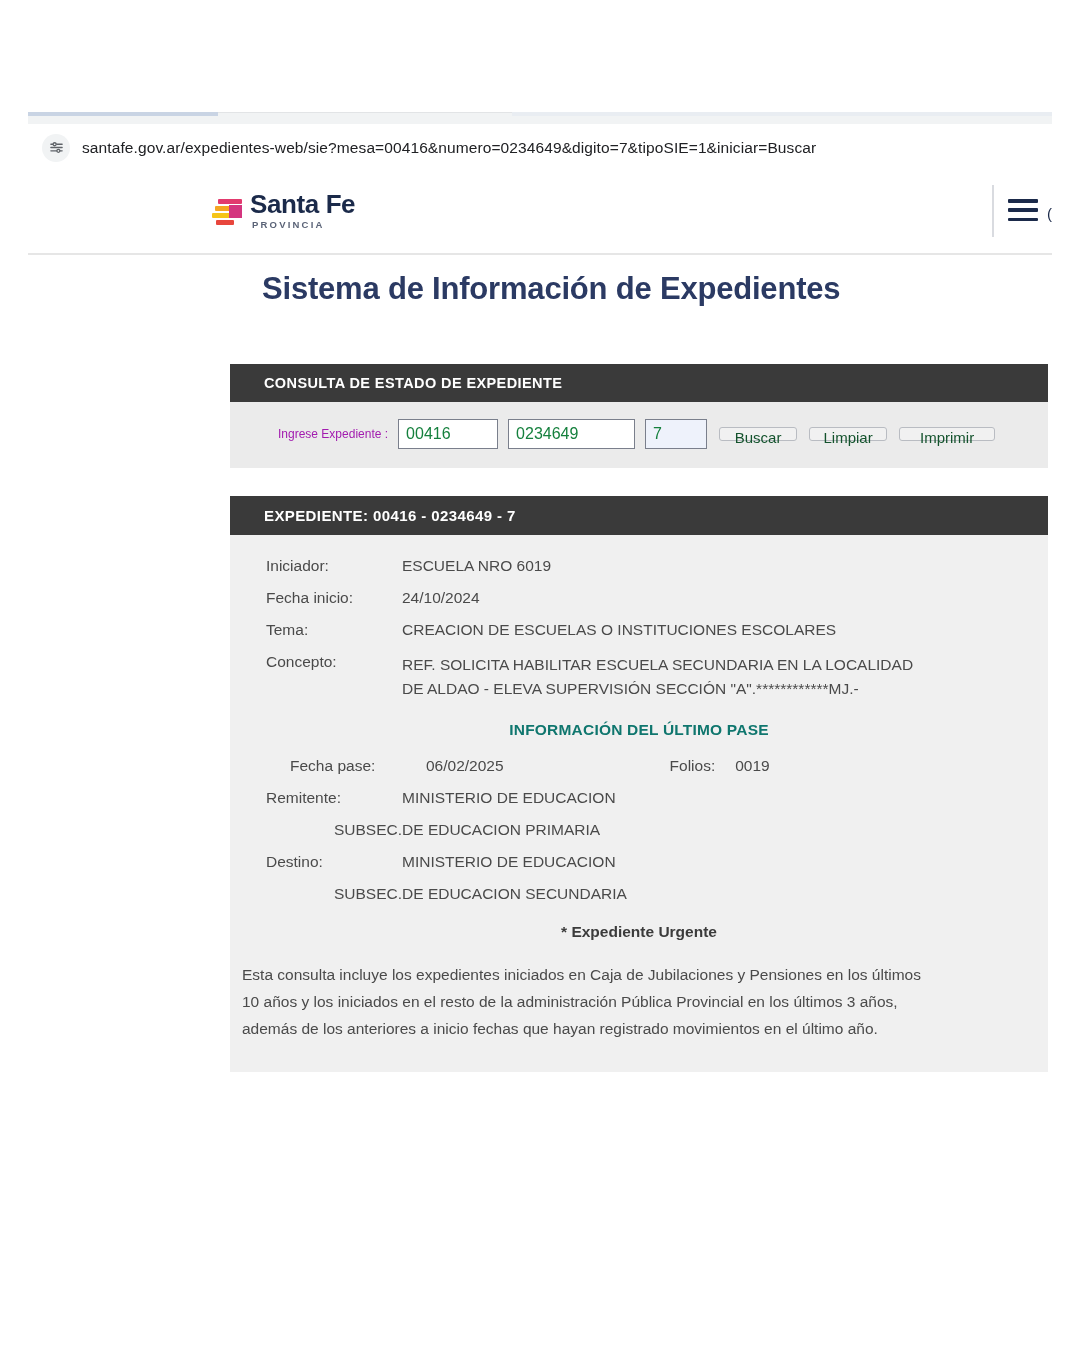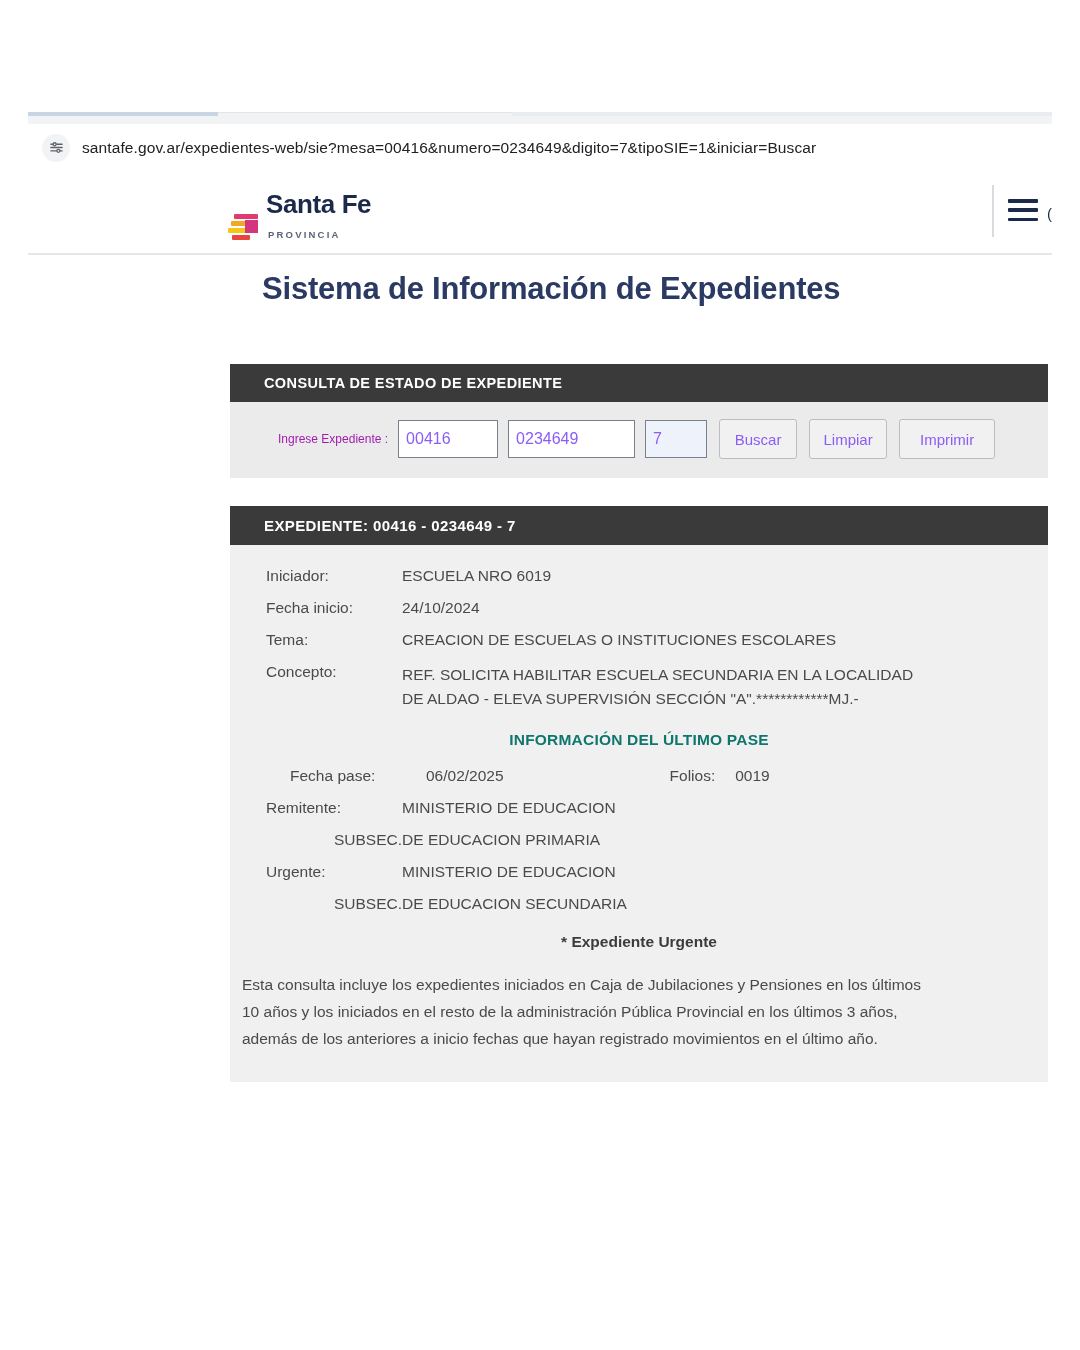--- a/index.html
+++ b/index.html
@@ -76,24 +76,24 @@
     position: absolute;
     left: 28px;
     top: 171px;
     width: 1024px;
     height: 82px;
     background: #ffffff;
     border-bottom: 2px solid #e6e6e6;
   }
   .logo-wrap {
     position: absolute;
-    left: 200px;
+    left: 184px;
     top: 19px;
     display: flex;
-    align-items: flex-end;
+    align-items: center;
   }
   .logo-mark {
     width: 30px;
     height: 26px;
     position: relative;
     margin-top: 3px;
   }
   .logo-mark i {
     position: absolute;
     display: block;
@@ -120,21 +120,21 @@
     font-weight: bold;
     color: #1b2a4a;
     letter-spacing: -0.4px;
     line-height: 28px;
   }
   .logo-sub {
     font-size: 9.5px;
     font-weight: bold;
     color: #5a6377;
     letter-spacing: 2.2px;
-    margin-top: 11px;
+    margin-top: 1px;
     margin-left: 2px;
   }
   .header-divider {
     position: absolute;
     right: 58px;
     top: 14px;
     width: 2px;
     height: 52px;
     background: #d9dbe0;
   }
@@ -200,43 +200,43 @@
     display: flex;
     align-items: center;
   }
   .search-label {
     margin-left: 48px;
     font-size: 12px;
     color: #a21caf;
   }
   .fld {
     box-sizing: border-box;
-    height: 38px;
+    height: 30px;
     border: 1px solid #7a7f8c;
     background: #ffffff;
     font-family: "Liberation Sans", sans-serif;
     font-size: 16px;
-    color: #8b5cf6;
+    color: #15803d;
     padding: 0 7px;
     margin-left: 10px;
     outline: none;
   }
   .fld-mesa { width: 100px; }
   .fld-num  { width: 127px; }
   .fld-dig  { width: 62px; background: #eef2fb; }
   .btn {
     box-sizing: border-box;
-    height: 40px;
+    height: 14px;
     min-width: 78px;
     border: 1px solid #b9bcc2;
     background: #f1f1f1;
     border-radius: 3px;
     font-family: "Liberation Sans", sans-serif;
     font-size: 15px;
-    color: #8b5cf6;
+    color: #14532d;
     margin-left: 12px;
     cursor: pointer;
   }
   .btn-print { min-width: 96px; }
 
   .details {
     background: #f0f0f0;
     padding: 22px 0 8px 0;
   }
   .row {
@@ -397,21 +397,21 @@
       <span class="folios-val">0019</span>
     </div>
 
     <div class="row">
       <span class="lbl">Remitente:</span>
       <span class="val">MINISTERIO DE EDUCACION</span>
     </div>
     <div class="sub-row">SUBSEC.DE EDUCACION PRIMARIA</div>
 
     <div class="row">
-      <span class="lbl">Urgente:</span>
+      <span class="lbl">Destino:</span>
       <span class="val">MINISTERIO DE EDUCACION</span>
     </div>
     <div class="sub-row">SUBSEC.DE EDUCACION SECUNDARIA</div>
 
     <div class="urgent">* Expediente Urgente</div>
 
     <div class="note">
       <div>Esta consulta incluye los expedientes iniciados en Caja de Jubilaciones y Pensiones en los últimos</div>
       <div>10 años y los iniciados en el resto de la administración Pública Provincial en los últimos 3 años,</div>
       <div>además de los anteriores a inicio fechas que hayan registrado movimientos en el último año.</div>

